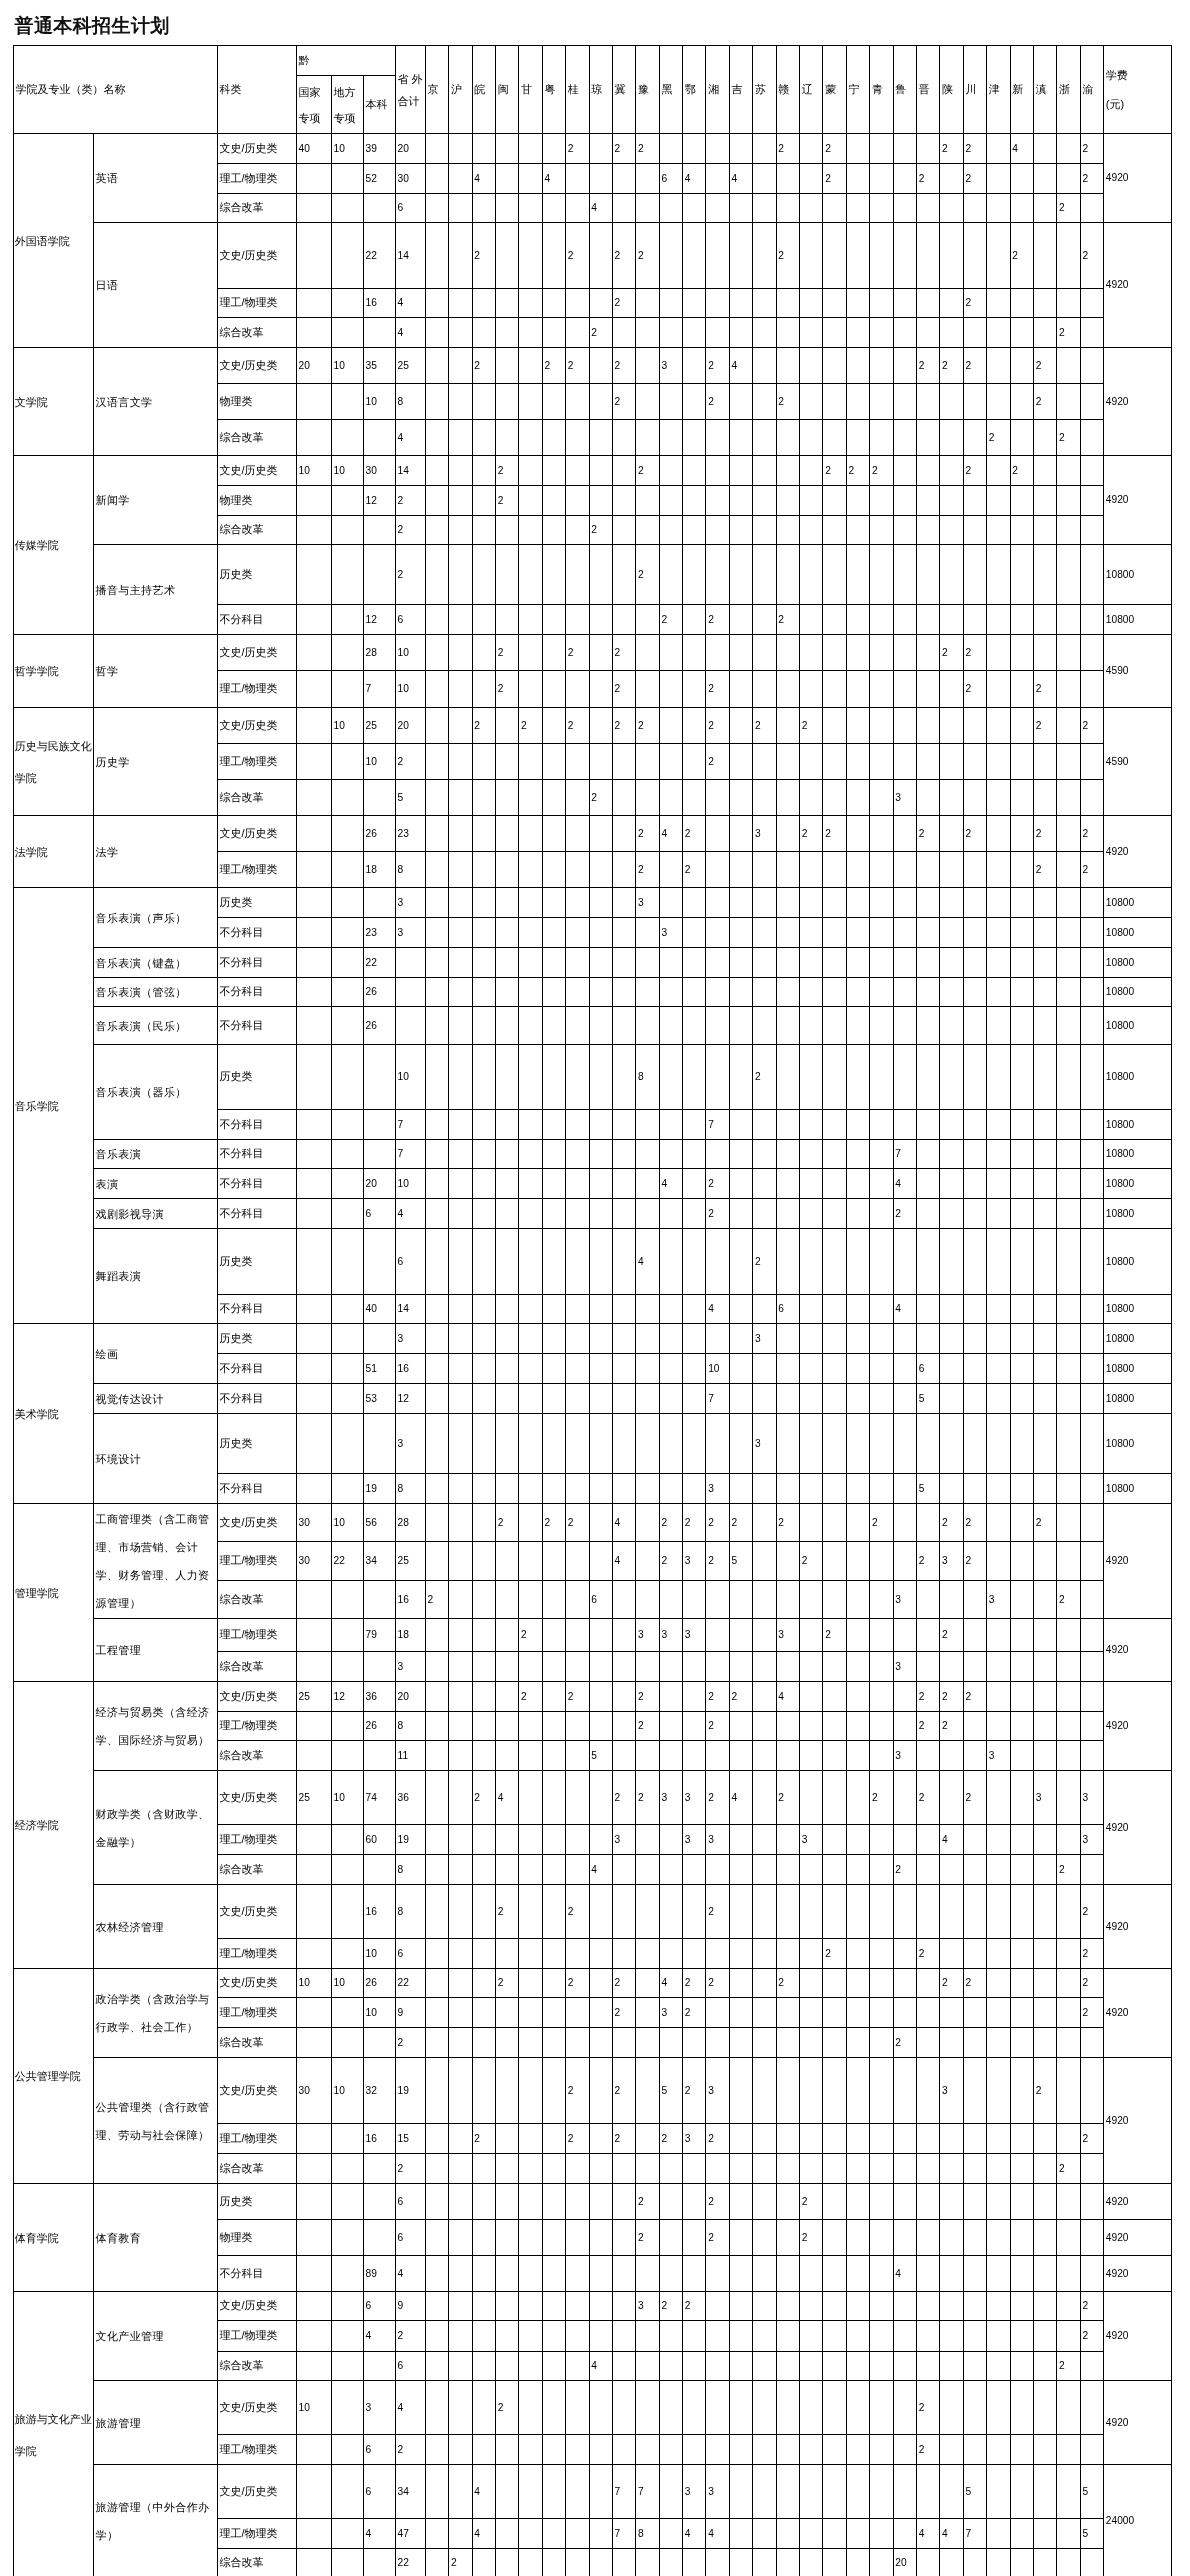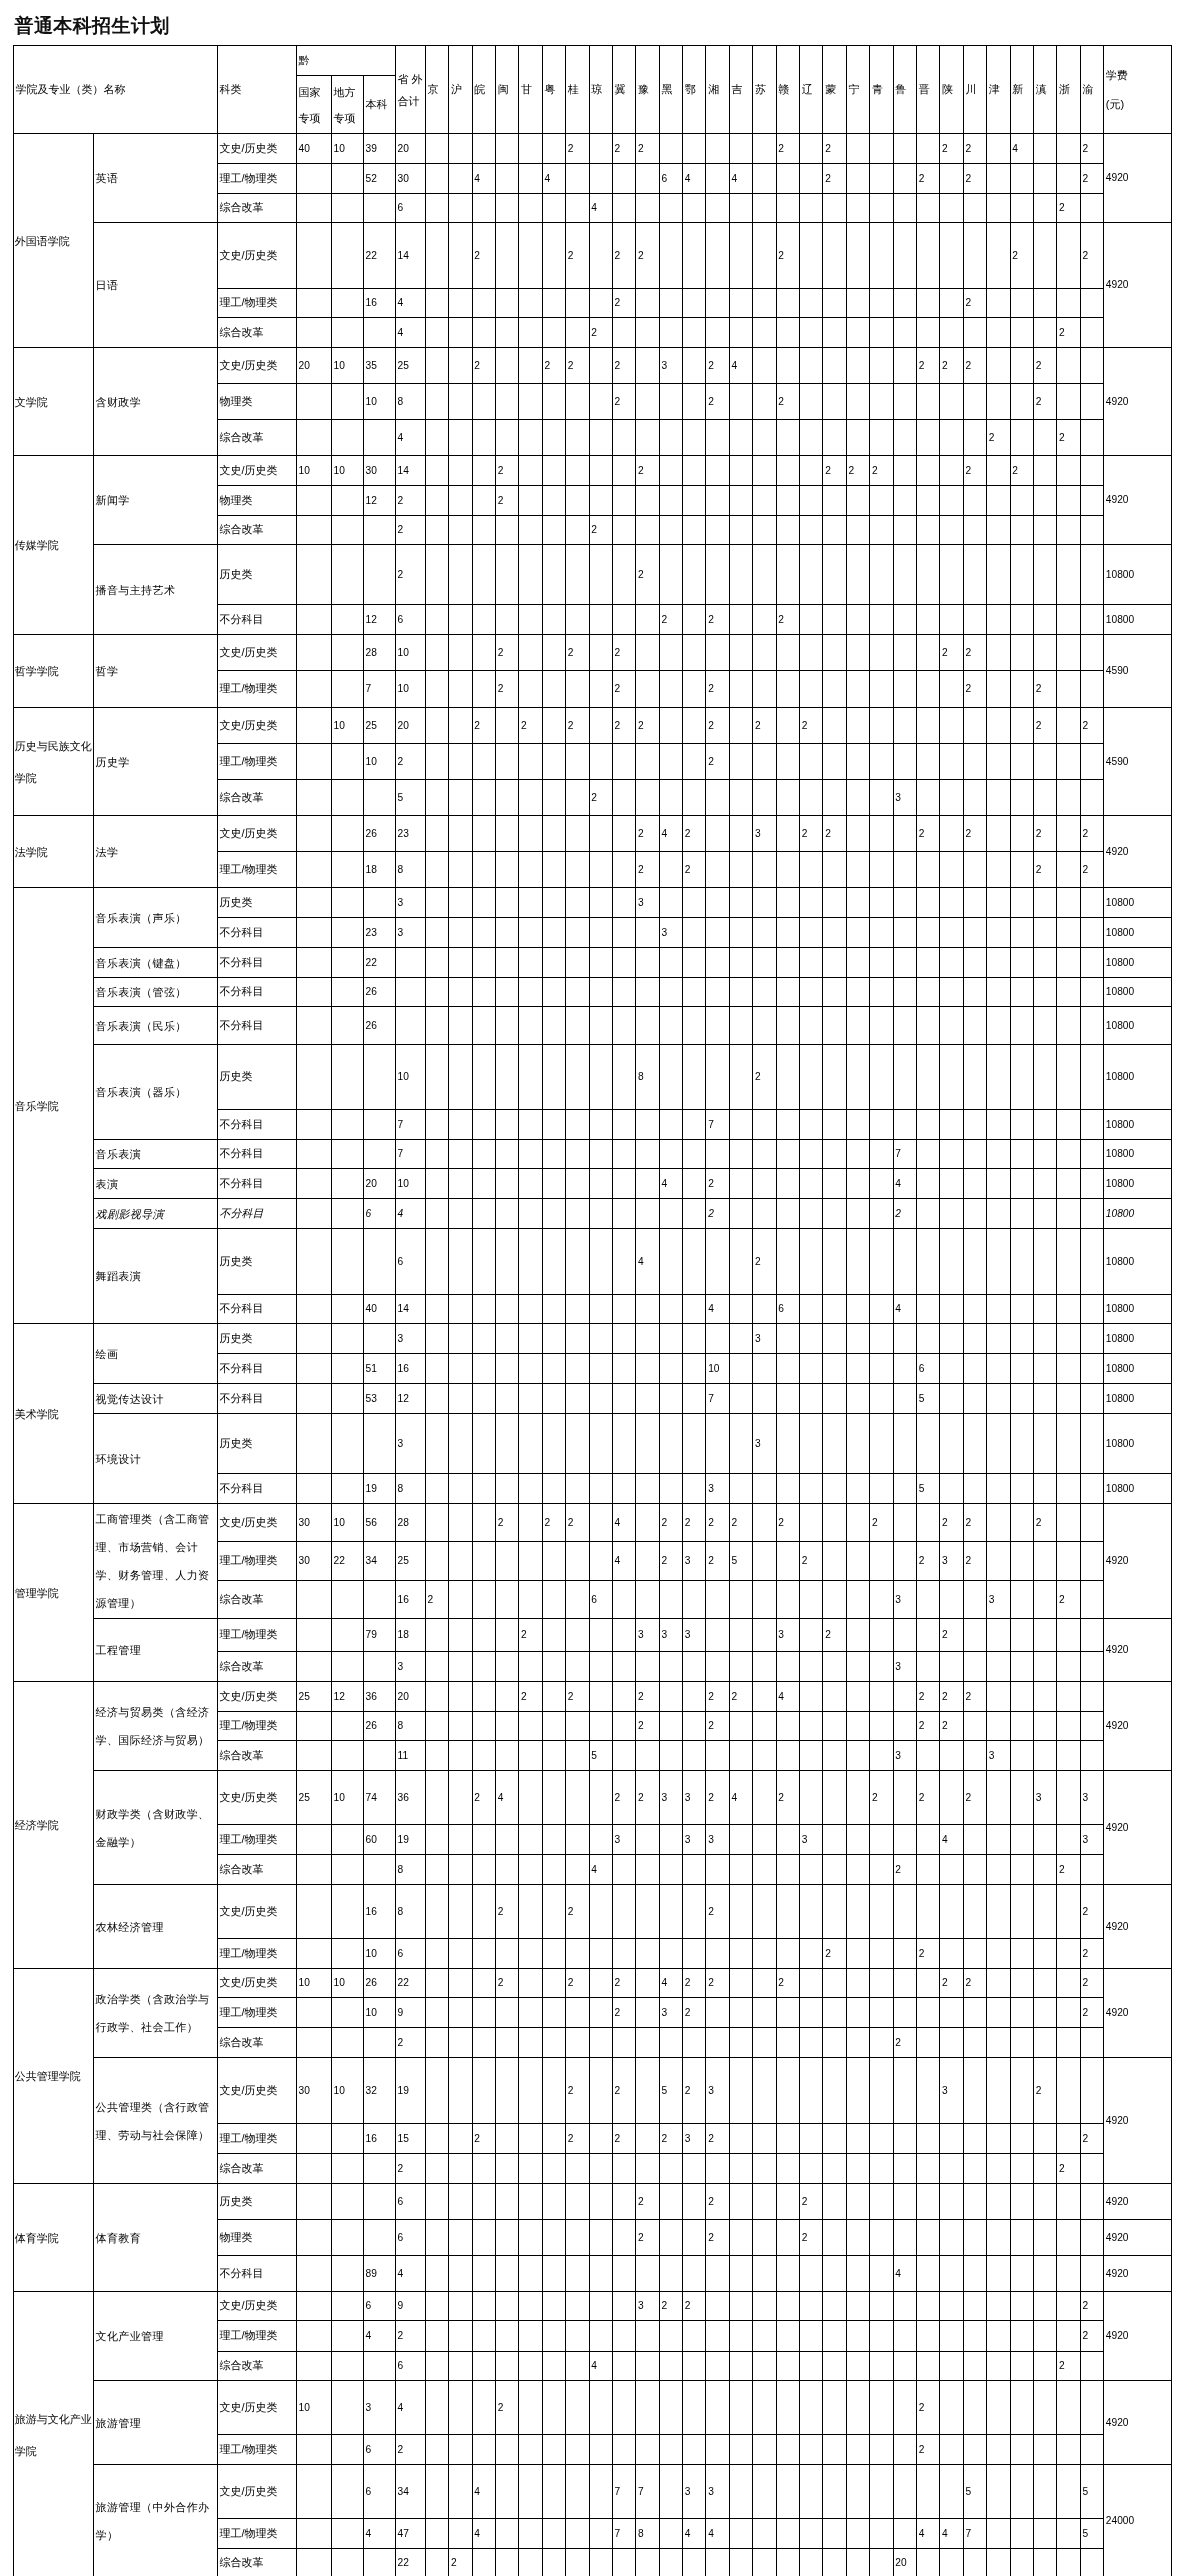--- a/index.html
+++ b/index.html
@@ -341,21 +341,21 @@
         <td class="prov"></td>
         <td class="prov"></td>
         <td class="prov"></td>
         <td class="prov"></td>
         <td class="prov"></td>
         <td class="prov">2</td>
         <td class="prov"></td>
       </tr>
       <tr style="height: 36px;">
         <td class="college" rowspan="3">文学院</td>
-        <td class="major" rowspan="3">含财政学</td>
+        <td class="major" rowspan="3">汉语言文学</td>
         <td>文史/历史类</td>
         <td class="num">20</td>
         <td class="num">10</td>
         <td class="num">35</td>
         <td class="num">25</td>
         <td class="prov"></td>
         <td class="prov"></td>
         <td class="prov">2</td>
         <td class="prov"></td>
         <td class="prov"></td>
@@ -1238,21 +1238,21 @@
         <td class="prov"></td>
         <td class="prov"></td>
         <td class="prov"></td>
         <td class="prov"></td>
         <td class="prov"></td>
         <td class="prov"></td>
         <td class="prov"></td>
         <td class="prov"></td>
         <td class="fee">10800</td>
       </tr>
-      <tr style="height: 30px; font-style: italic;">
+      <tr style="height: 30px;">
         <td class="major" rowspan="1">戏剧影视导演</td>
         <td>不分科目</td>
         <td class="num"></td>
         <td class="num"></td>
         <td class="num">6</td>
         <td class="num">4</td>
         <td class="prov"></td>
         <td class="prov"></td>
         <td class="prov"></td>
         <td class="prov"></td>

